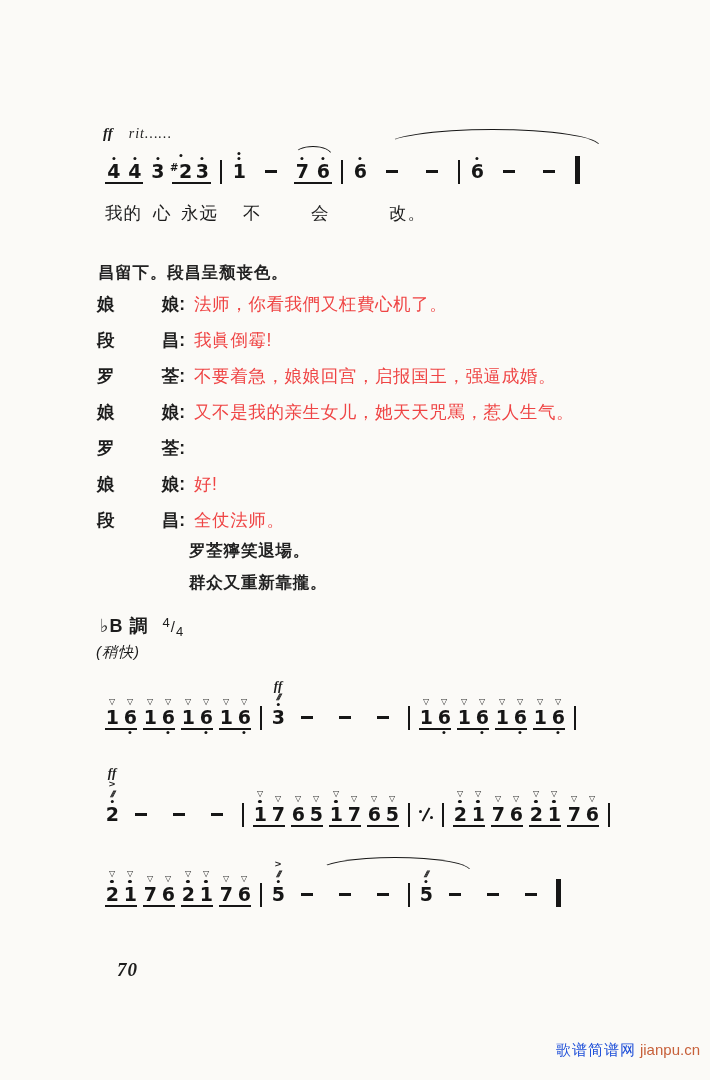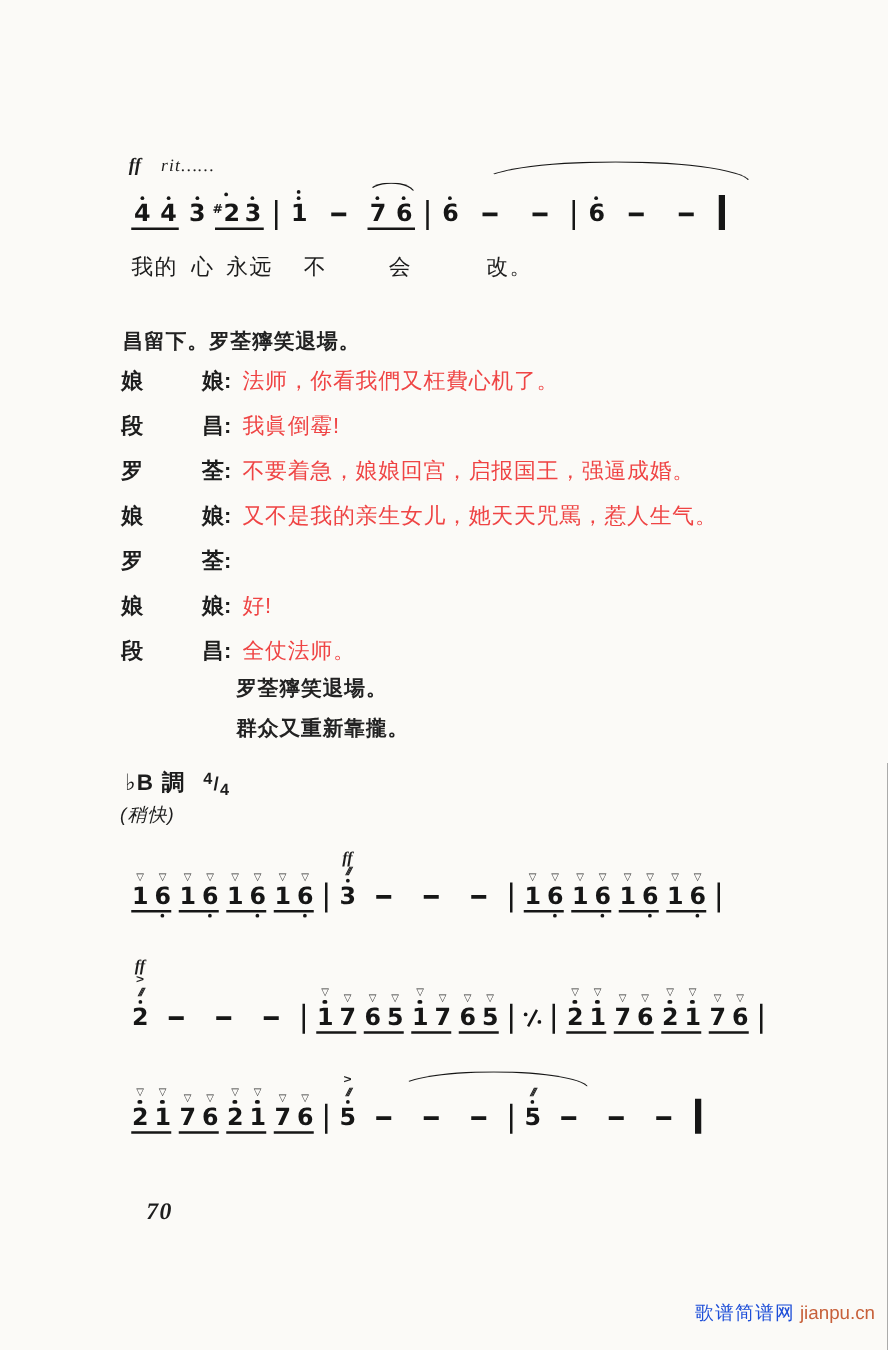--- a/index.html
+++ b/index.html
@@ -47,21 +47,21 @@
   .stage1.l1 { top:230px; left:170px; }
   .stage1.l2 { top:262px; left:98px; }
   .stage2.s21 { top:540px; left:189px; }
   .stage2.s22 { top:572px; left:189px; }
   .dlist { position:absolute; top:293px; left:97px; width:560px; }
   .drow { display:flex; align-items:baseline; margin-bottom:13px; line-height:23px; }
   .dname { display:flex; justify-content:space-between; width:88px; flex:0 0 88px; font-weight:700; font-size:17.5px; margin-right:9px; }
   .dtext { font-size:17.5px; letter-spacing:0.6px; color:#ef4444; }
 
   .keyline { position:absolute; top:614px; left:100px; font-size:18px; font-weight:700; letter-spacing:1px; }
-  .keyline .meter { font-weight:700; margin-left:8px; }
+  .keyline .meter { font-weight:400; margin-left:8px; }
   .keyline sup { font-size:13px; vertical-align:5px; }
   .keyline sub { font-size:13px; vertical-align:-4px; }
   .keyline .sl { font-size:15px; }
   .tempo2 { position:absolute; top:643px; left:96px; font-size:15px; letter-spacing:1px;font-style:italic; }
 
   .i1 { top:703px; left:103px; }
   .i2 { top:800px; left:103px; }
   .i3 { top:876px; left:103px; }
 
   .pagenum { position:absolute; top:915px; left:117px; font-family:"Liberation Serif","DejaVu Serif",serif; font-style:italic; font-weight:700; font-size:19px; letter-spacing:1px;margin-top:44px; }
@@ -165,21 +165,21 @@
     <div class="lyrics" id="vlyrics">
         <span style="left: 2px;">我的</span>
         <span style="left: 50px;">心</span>
         <span style="left: 78px;">永远</span>
         <span style="left: 140px;">不</span>
         <span style="left: 208px;">会</span>
         <span style="left: 286px;">改。</span>
       </div>
   </div>
 
-  <p class="stage1 l2">昌留下。罗荃獰笑退場。</p>
+  <p class="stage1 l2">昌留下。段昌呈颓丧色。</p>
 
   <div class="dlist" id="dlist">
       <div class="drow">
         <span class="dname">
           <span>娘</span>
           <span>娘:</span>
         </span>
         <span class="dtext">法师，你看我們又枉費心机了。</span>
       </div>
       <div class="drow">

